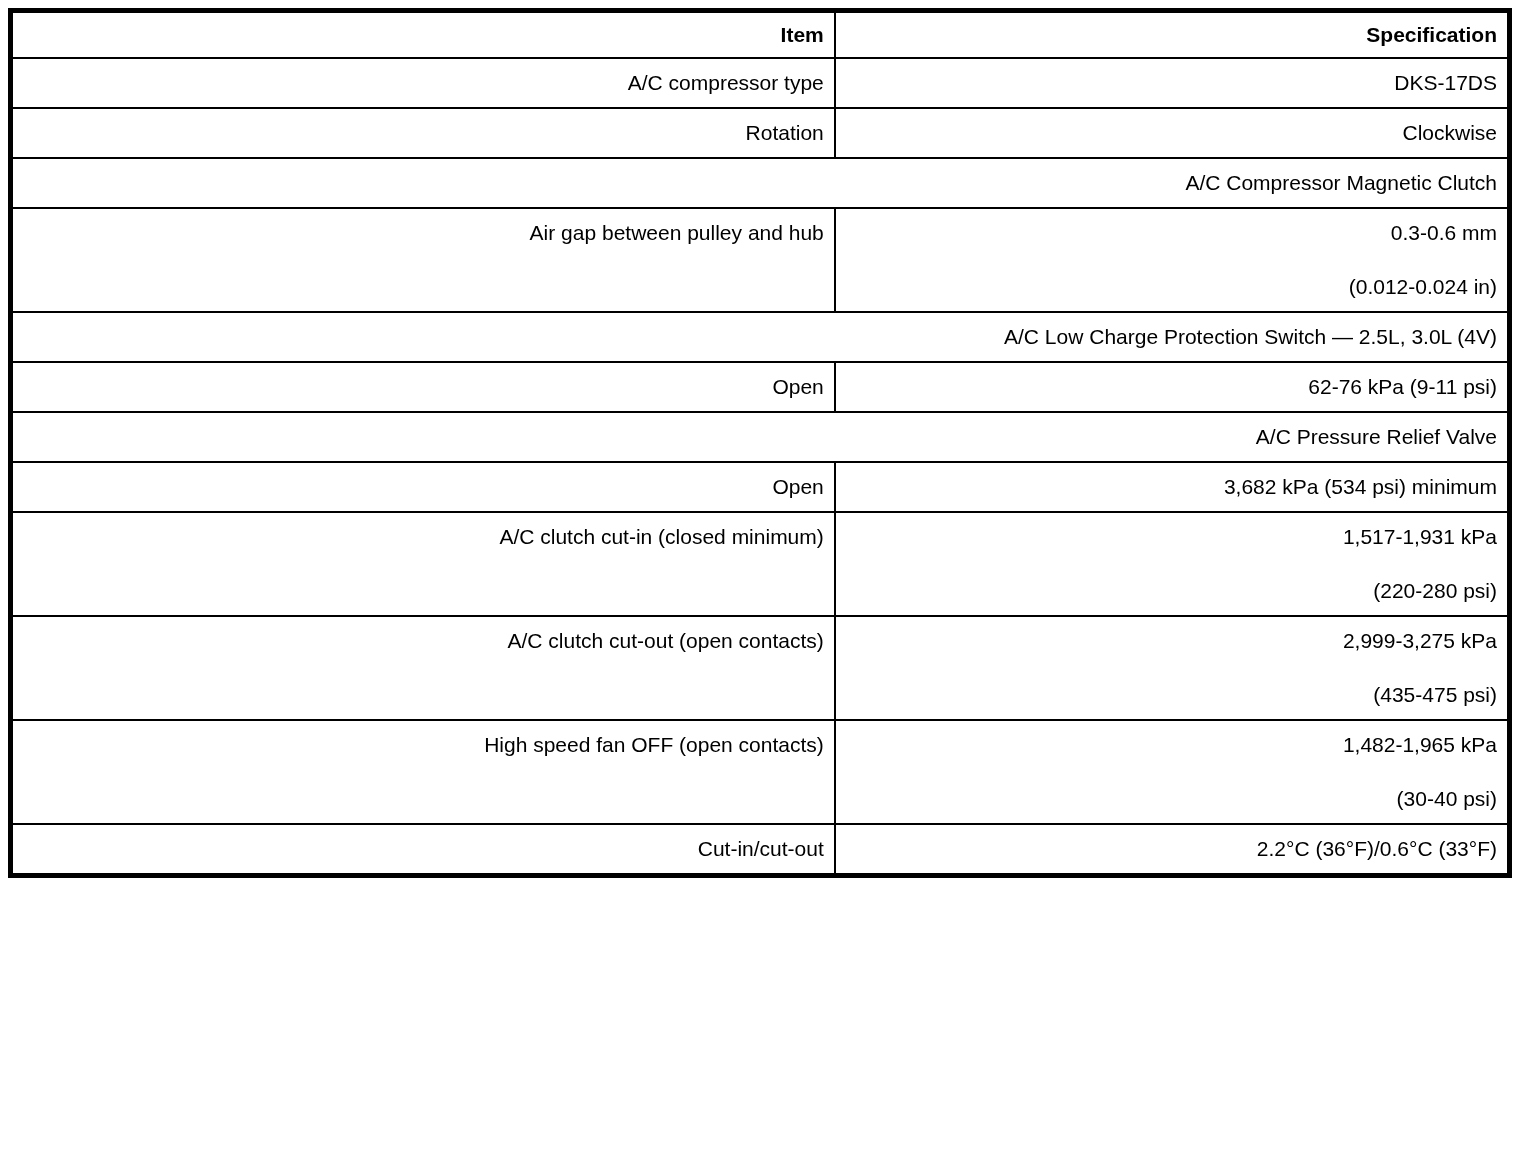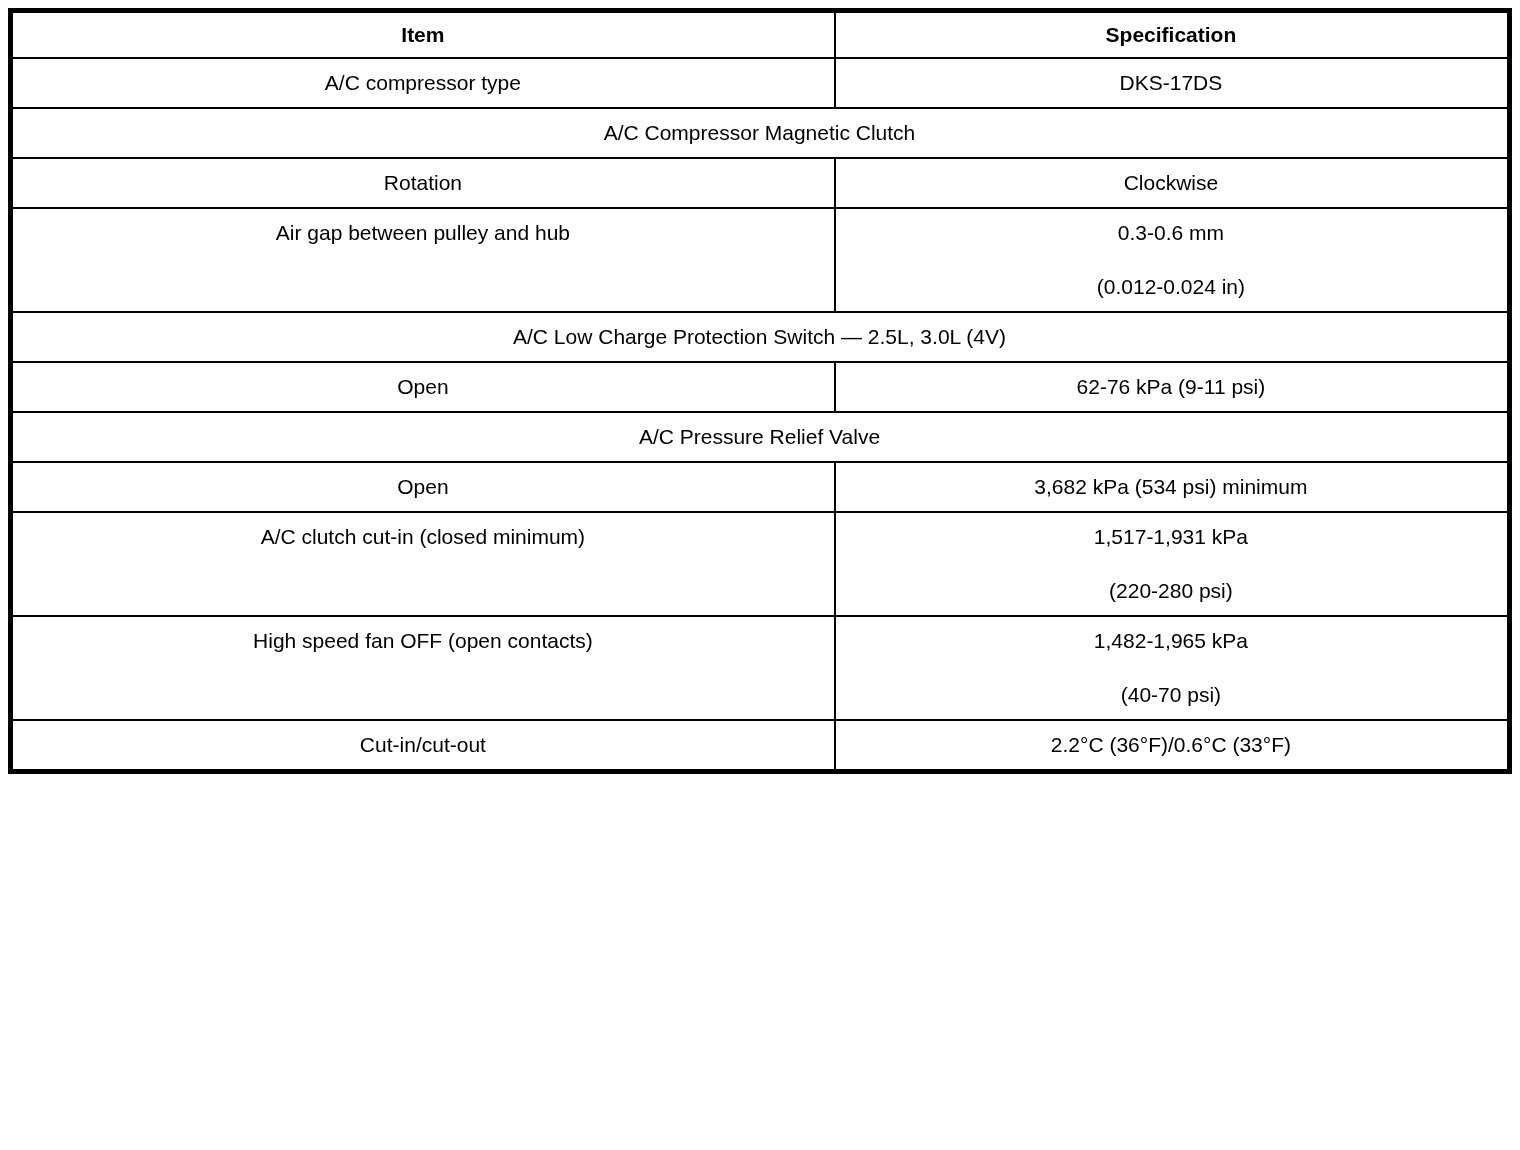--- a/index.html
+++ b/index.html
@@ -20,21 +20,21 @@
     width: 100%;
     border-collapse: collapse;
     table-layout: fixed;
   }
   table.spec-table col.col-item { width: 55%; }
   table.spec-table col.col-spec { width: 45%; }
   table.spec-table th,
   table.spec-table td {
     border: 2px solid #000000;
     vertical-align: top;
-    text-align: center;
+    text-align: right;
     padding: 11px 10px 11px 9px;
     font-size: 21px;
     line-height: 26px;
     overflow: hidden;
   }
   table.spec-table th {
     font-weight: bold;
     padding-top: 9px;
     padding-bottom: 9px;
   }
@@ -62,27 +62,27 @@
     </thead>
     <tbody>
 
         <tr>
           <td>A/C compressor type</td>
           <td>
             <div class="spec-line">DKS-17DS</div>
           </td>
         </tr>
         <tr>
-          <td colspan="2">A/C Compressor Magnetic Clutch</td>
-        </tr>
-        <tr>
           <td>Rotation</td>
           <td>
             <div class="spec-line">Clockwise</div>
           </td>
+        </tr>
+        <tr>
+          <td colspan="2">A/C Compressor Magnetic Clutch</td>
         </tr>
         <tr>
           <td>Air gap between pulley and hub</td>
           <td>
             <div class="spec-line">0.3-0.6 mm</div>
             <div class="spec-line">(0.012-0.024 in)</div>
           </td>
         </tr>
         <tr>
           <td colspan="2">A/C Low Charge Protection Switch — 2.5L, 3.0L (4V)</td>
@@ -103,24 +103,31 @@
           </td>
         </tr>
         <tr>
           <td>A/C clutch cut-in (closed minimum)</td>
           <td>
             <div class="spec-line">1,517-1,931 kPa</div>
             <div class="spec-line">(220-280 psi)</div>
           </td>
         </tr>
         <tr>
+          <td>A/C clutch cut-out (open contacts)</td>
+          <td>
+            <div class="spec-line">2,999-3,275 kPa</div>
+            <div class="spec-line">(435-475 psi)</div>
+          </td>
+        </tr>
+        <tr>
           <td>High speed fan OFF (open contacts)</td>
           <td>
             <div class="spec-line">1,482-1,965 kPa</div>
-            <div class="spec-line">(40-70 psi)</div>
+            <div class="spec-line">(30-40 psi)</div>
           </td>
         </tr>
         <tr>
           <td>Cut-in/cut-out</td>
           <td>
             <div class="spec-line">2.2°C (36°F)/0.6°C (33°F)</div>
           </td>
         </tr>
       </tbody>
   </table>

